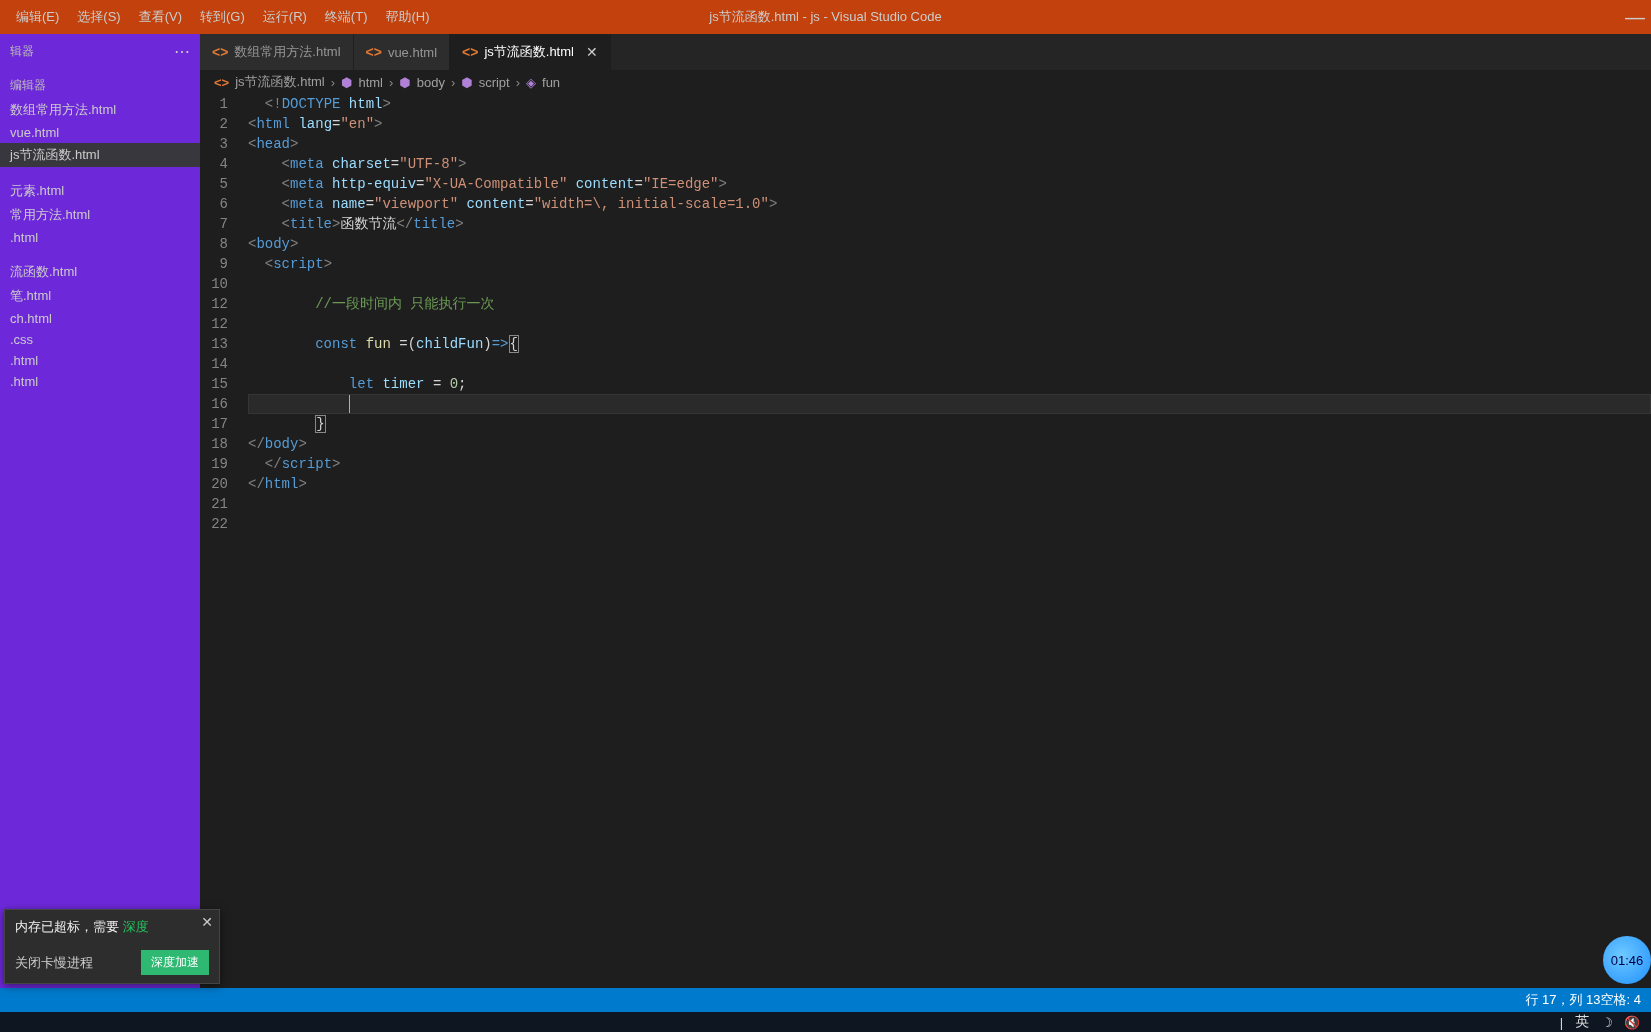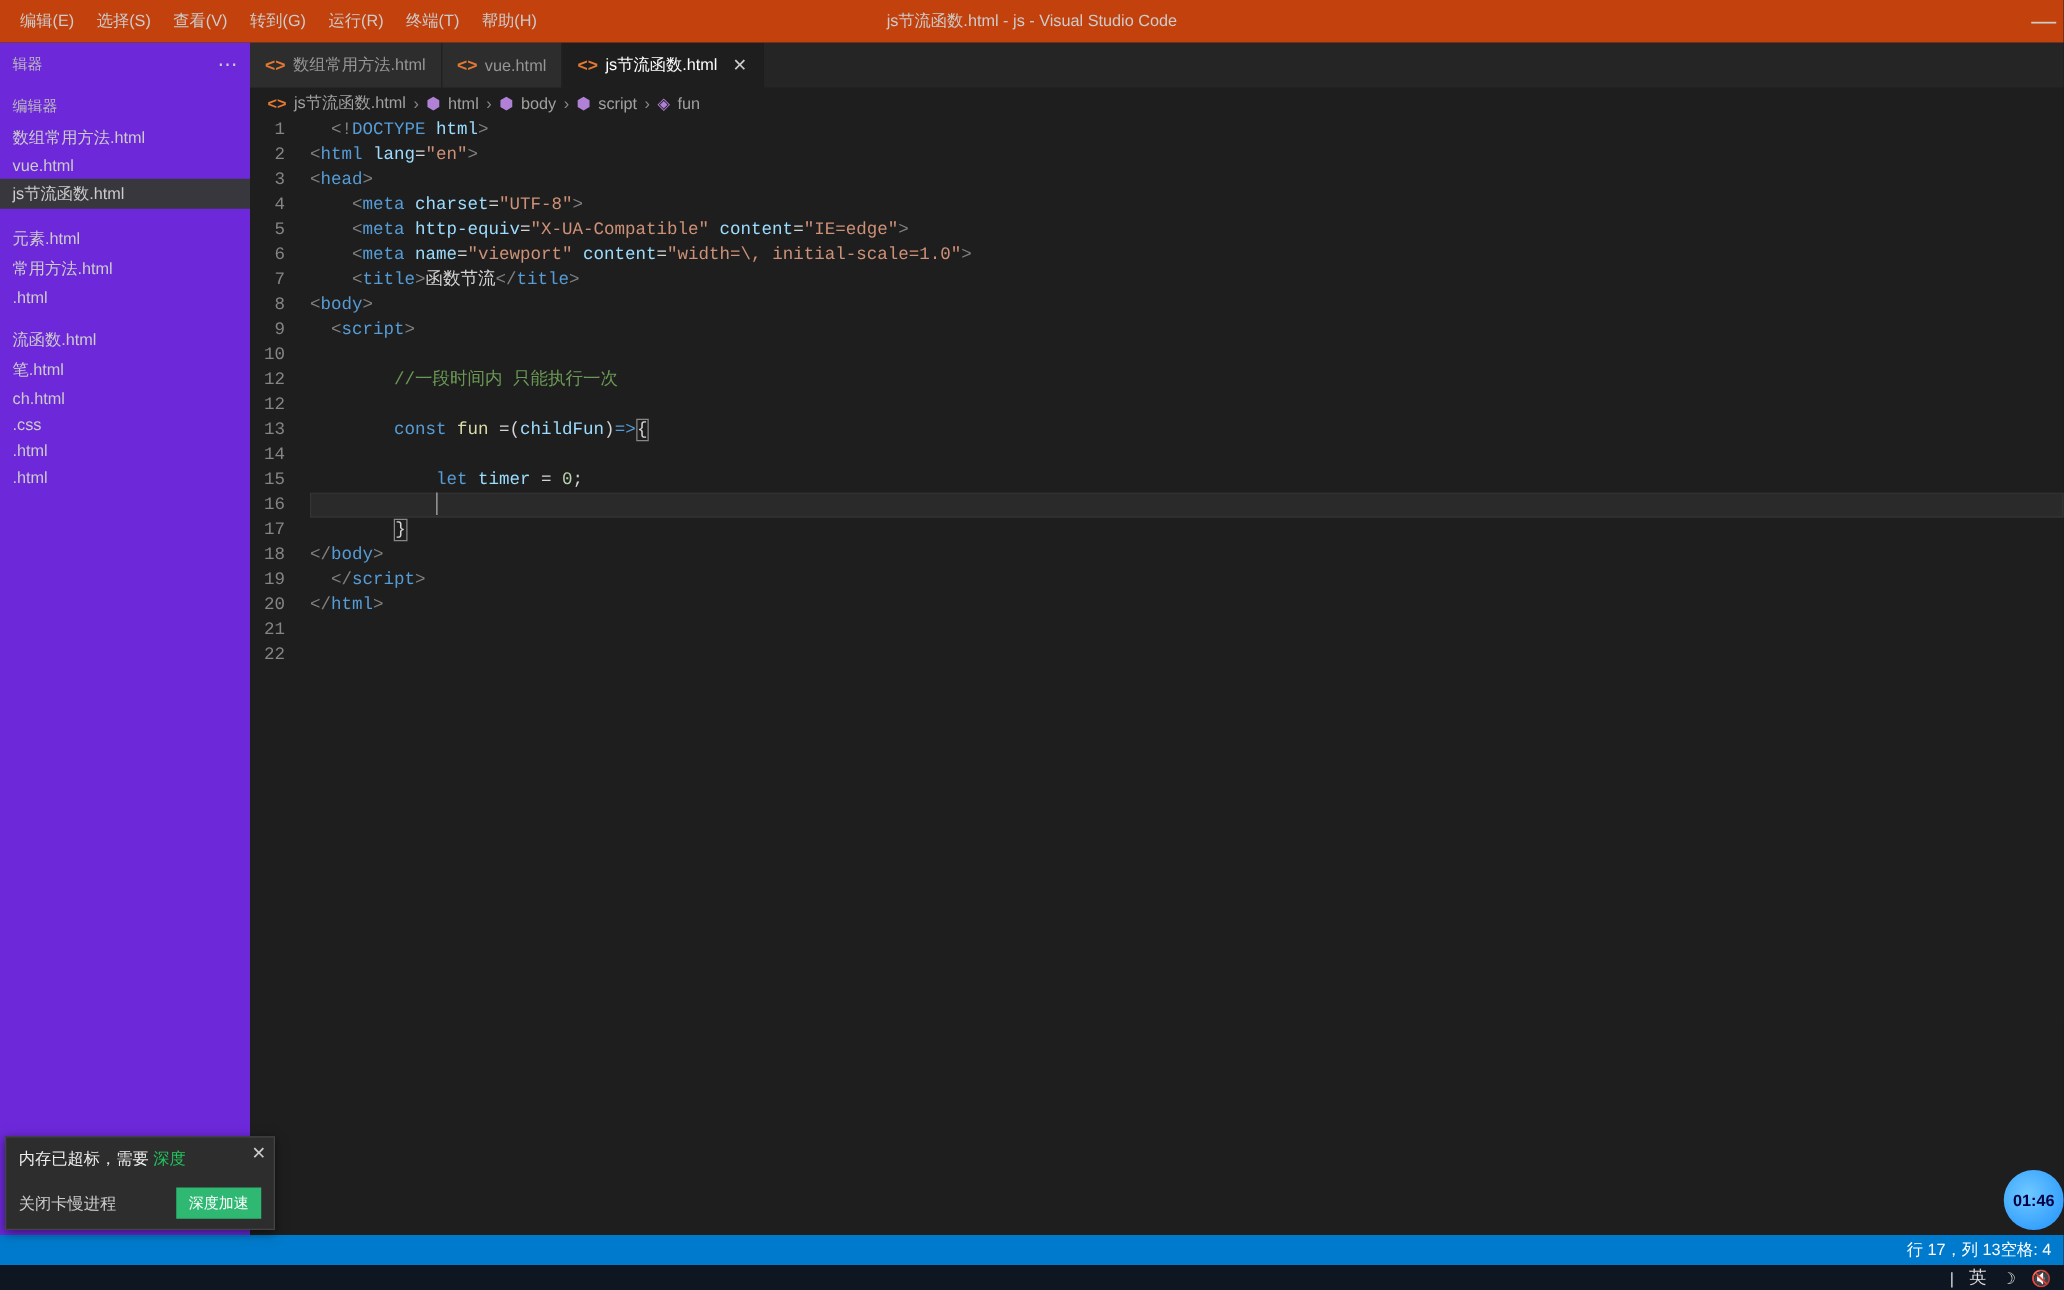--- a/index.html
+++ b/index.html
@@ -218,21 +218,21 @@
   bottom: 48px;
   width: 48px;
   height: 48px;
   border-radius: 50%;
   background: radial-gradient(circle at 40% 40%, #6fc9ff, #1e90ff);
   display: flex;
   align-items: center;
   justify-content: center;
   color: #004;
   font-size: 13px;
-  font-weight: bold;
+  font-weight: normal;
 }
 </style>
 </head>
 <body>
 
 <div class="titlebar">
   <div class="menubar">
     <div class="menu-item">编辑(E)</div>
     <div class="menu-item">选择(S)</div>
     <div class="menu-item">查看(V)</div>

